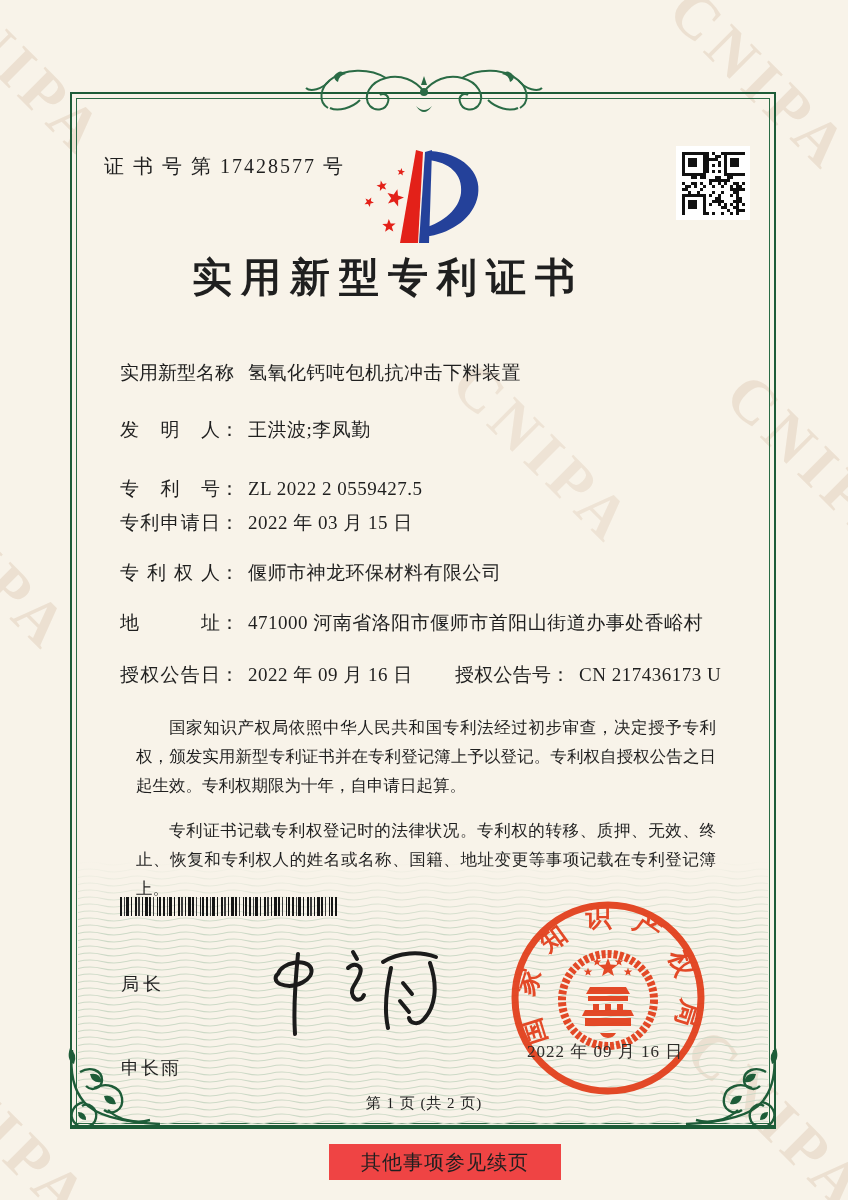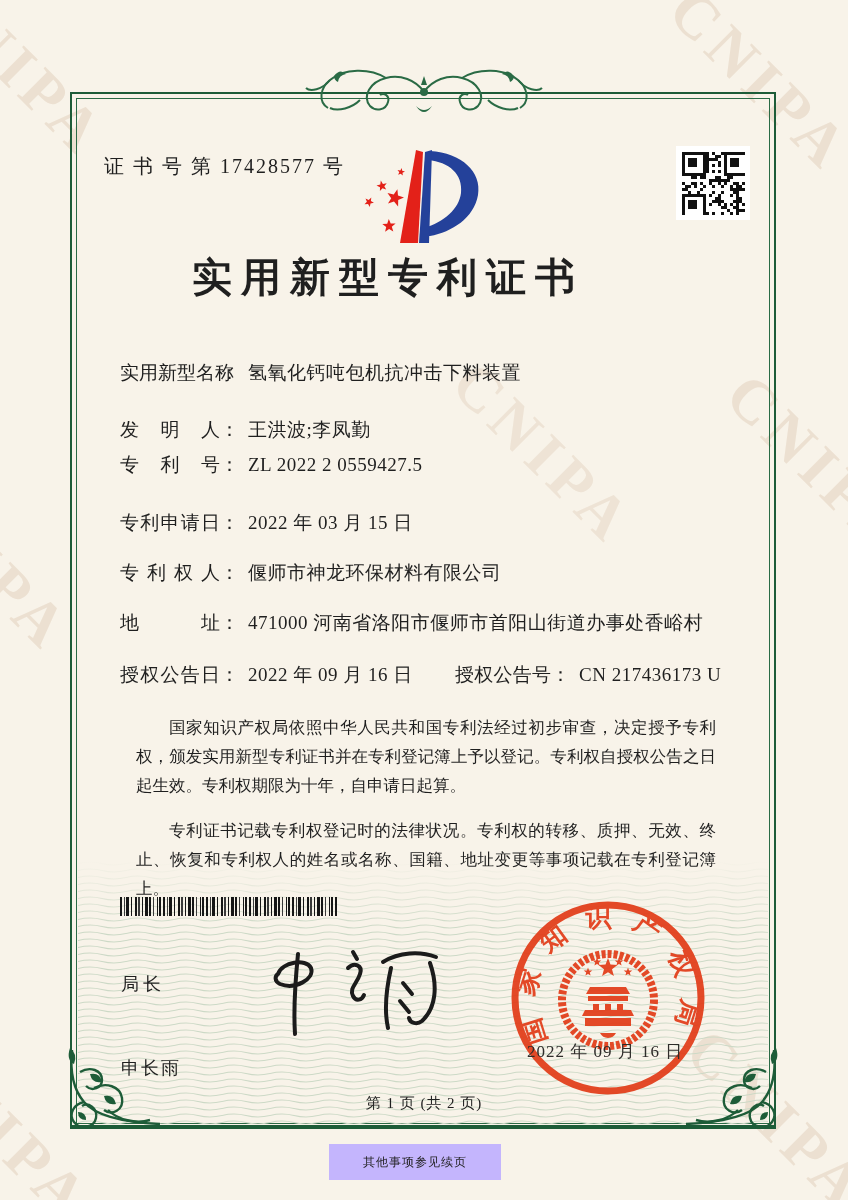--- a/index.html
+++ b/index.html
@@ -32,22 +32,22 @@
   .fpair2 .flabel{width:96px;}
   
   .bodytext{left:120px;top:697px;width:612px;font-size:16.5px;line-height:29px;
       text-align:justify;}
   .bodytext p{margin:16px;text-indent:2em;}
   
   .signer-title{left:121px;top:972px;font-size:18px;letter-spacing:4px;}
   .signer-name{left:121px;top:1056px;font-size:18px;letter-spacing:2px;}
   
   .page-num{left:0;top:1094px;width:848px;text-align:center;font-size:15px;letter-spacing:1px;}
-  .note-box{left:329px;top:1144px;width:172px;height:36px;background:#c4b5fd;
-      text-align:center;line-height:36px;font-size:12px;letter-spacing:1px;}
+  .note-box{left:329px;top:1144px;width:232px;height:36px;background:#ef4444;
+      text-align:center;line-height:36px;font-size:20px;letter-spacing:1px;}
   .seal-date{left:527px;top:1040px;font-size:17px;letter-spacing:1px;color:#2e2c2a;z-index:6;}
   svg{display:block;}
 </style>
 </head>
 <body>
 
 <span class="wm" style="left:-40px;top:-40px;">CNIPA</span>
 <span class="wm" style="left:705px;top:-25px;">CNIPA</span>
 <span class="wm" style="left:488px;top:348px;opacity:.8;">CNIPA</span>
 <span class="wm" style="left:-75px;top:455px;">CNIPA</span>
@@ -263,21 +263,21 @@
 
 <div class="abs title">实用新型专利证书</div>
 
 <div class="abs fields">
   <div class="frow" style="top:360px;">
     <span class="flabel">实用新型名称</span><span class="fcolon">：</span><span class="fval">氢氧化钙吨包机抗冲击下料装置</span>
   </div>
   <div class="frow" style="top:417px;">
     <span class="flabel">发明人</span><span class="fcolon">：</span><span class="fval">王洪波;李凤勤</span>
   </div>
-  <div class="frow" style="top:452px;">
+  <div class="frow" style="top:476px;">
     <span class="flabel">专利号</span><span class="fcolon">：</span><span class="fval">ZL 2022 2 0559427.5</span>
   </div>
   <div class="frow" style="top:510px;">
     <span class="flabel">专利申请日</span><span class="fcolon">：</span><span class="fval">2022 年 03 月 15 日</span>
   </div>
   <div class="frow" style="top:560px;">
     <span class="flabel">专利权人</span><span class="fcolon">：</span><span class="fval">偃师市神龙环保材料有限公司</span>
   </div>
   <div class="frow" style="top:610px;">
     <span class="flabel">地址</span><span class="fcolon">：</span><span class="fval">471000 河南省洛阳市偃师市首阳山街道办事处香峪村</span>

